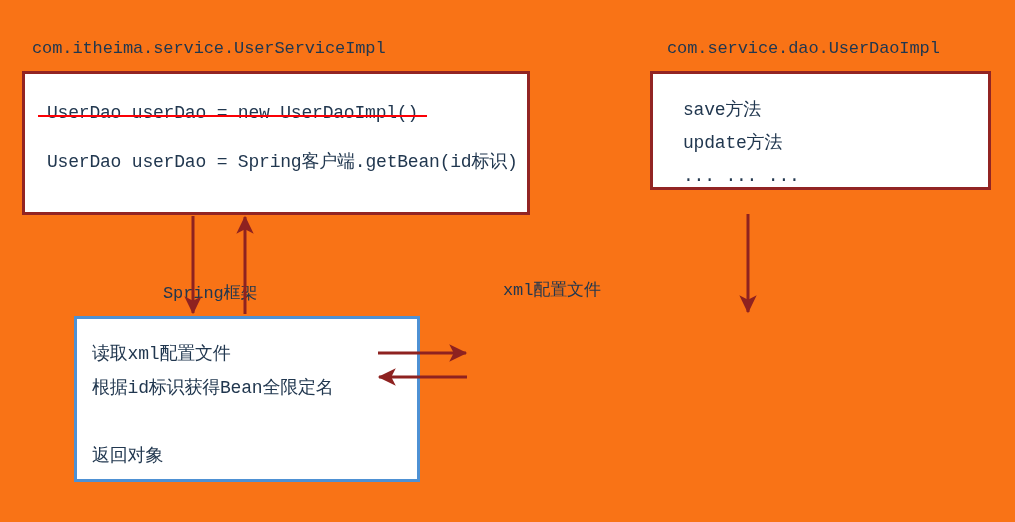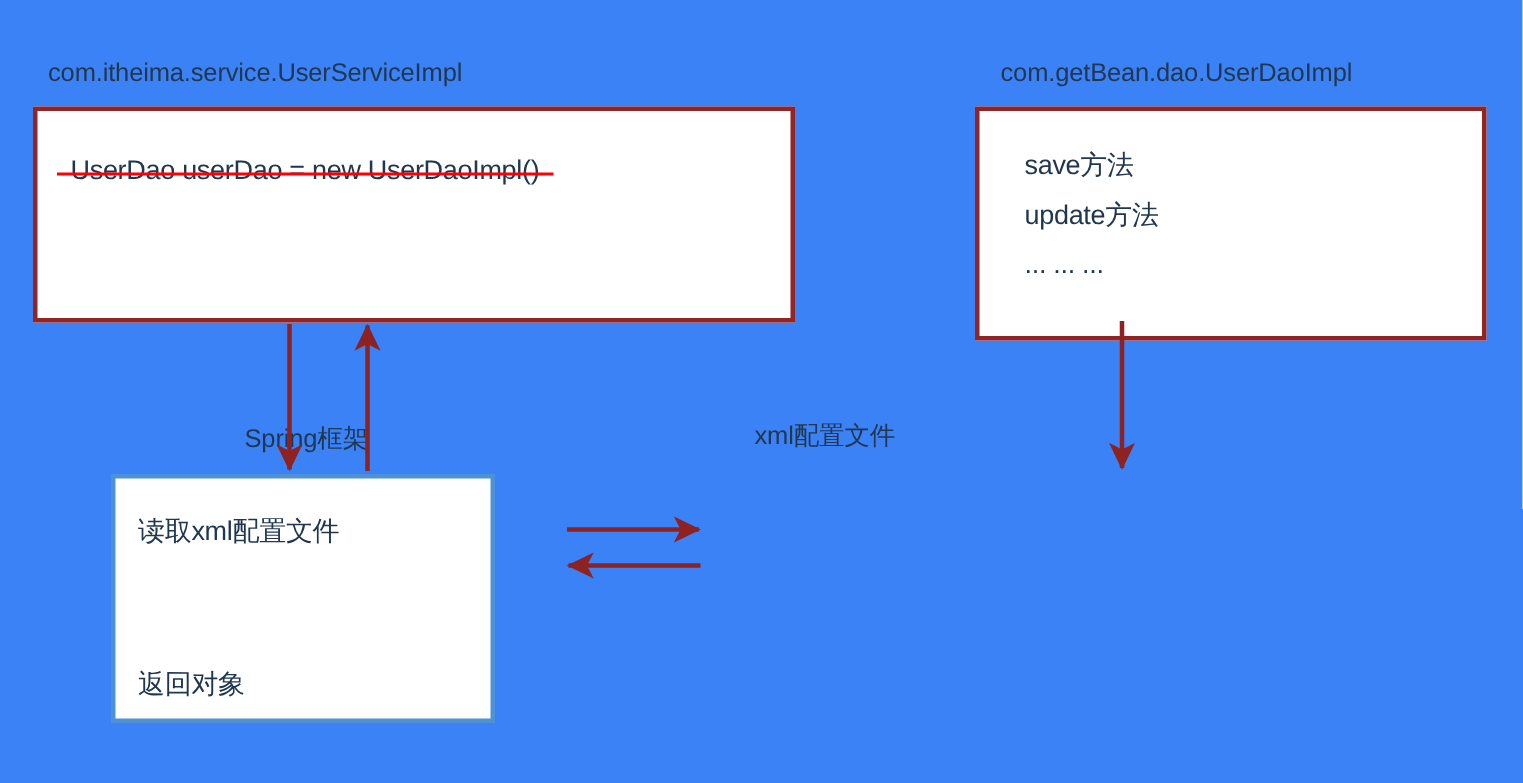--- a/index.html
+++ b/index.html
@@ -7,22 +7,23 @@
     padding: 0;
     background: #ffffff;
   }
   body {
     font-family: "Liberation Sans", "DejaVu Sans", sans-serif;
   }
   #canvas {
     position: relative;
     width: 1015px;
     height: 522px;
-    background: #3b82f6;
+    background: #f97316;
     overflow: hidden;
+    font-family: Liberation Mono, monospace;
   }
   .caption {
     position: absolute;
     color: #21374f;
     font-size: 17px;
     line-height: 1.2;
     white-space: nowrap;
     letter-spacing: -0.1px;
   }
   .box {
@@ -81,34 +82,36 @@
 
 <div id="canvas">
 
   <div class="caption" style="left:32px; top:39px;">com.itheima.service.UserServiceImpl</div>
 
   <div class="box box-red" style="left:22px; top:71px; width:508px; height:144px;">
     <div class="strike-wrap" style="left:22px; top:28px;">
       <div class="line" style="position:relative; left:0; top:0;">UserDao userDao = new UserDaoImpl()</div>
       <div class="strike-bar"></div>
     </div>
+    <div class="line" style="left:22px; top:77px;">UserDao userDao = Spring客户端.getBean(id标识)</div>
   </div>
 
-  <div class="caption" style="left:667px; top:39px;">com.getBean.dao.UserDaoImpl</div>
+  <div class="caption" style="left:667px; top:39px;">com.service.dao.UserDaoImpl</div>
 
-  <div class="box box-red" style="left:650px; top:71px; width:341px; height:156px;">
+  <div class="box box-red" style="left:650px; top:71px; width:341px; height:119px;">
     <div class="line" style="left:30px; top:25px;">save方法</div>
     <div class="line" style="left:30px; top:58px;">update方法</div>
     <div class="line" style="left:30px; top:91px;">... ... ...</div>
   </div>
 
   <div class="arrow-label" style="left:163px; top:281px;text-align:right;">Spring框架</div>
 
-  <div class="box box-blue" style="left:74px; top:316px; width:256px; height:166px;">
+  <div class="box box-blue" style="left:74px; top:316px; width:346px; height:166px;">
     <div class="line" style="left:15px; top:24px;">读取xml配置文件</div>
+    <div class="line" style="left:15px; top:58px;">根据id标识获得Bean全限定名</div>
     <div class="line" style="left:15px; top:126px;">返回对象</div>
   </div>
 
   <div class="caption" style="left:503px; top:281px;text-align:right;">xml配置文件</div>
 
 
   <svg class="arrows" viewBox="0 0 1015 522">
     <defs>
       <marker id="ah" markerWidth="7" markerHeight="7" refX="5.6" refY="3.2" orient="auto" markerUnits="strokeWidth">
         <path d="M0,0.3 L6,3.2 L0,6.1 L1.5,3.2 Z" fill="#8e2220"></path>

